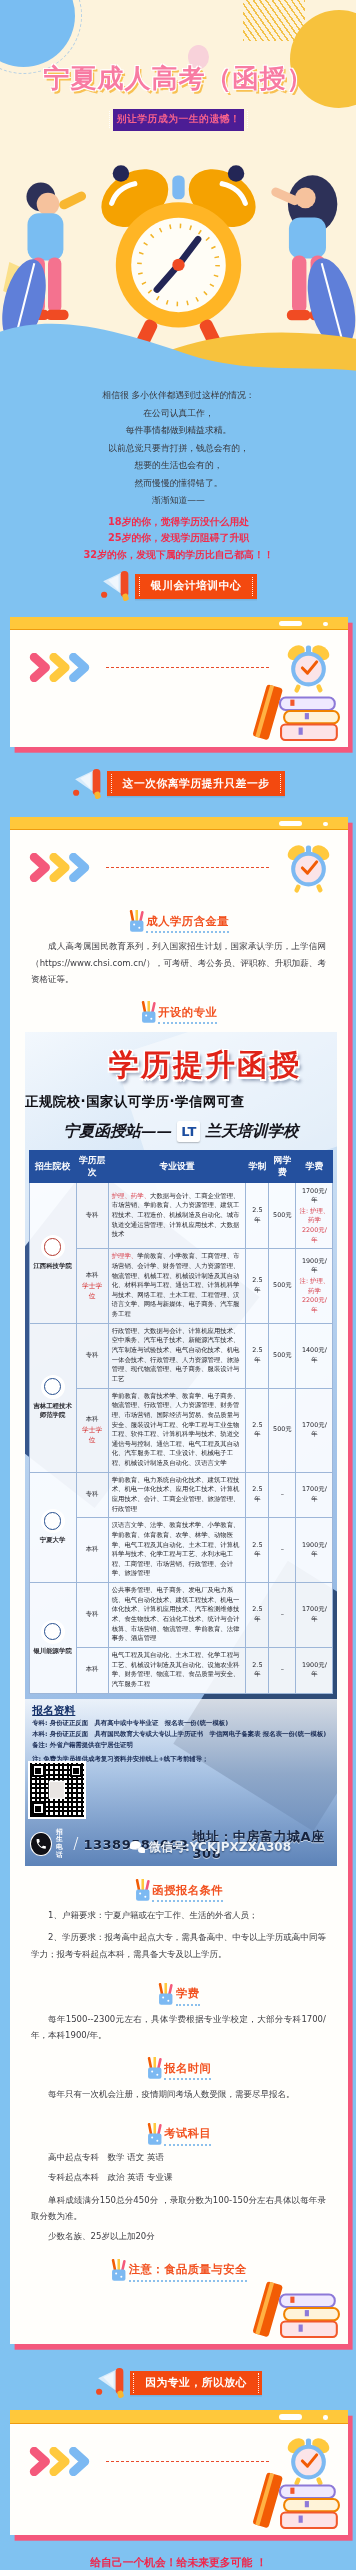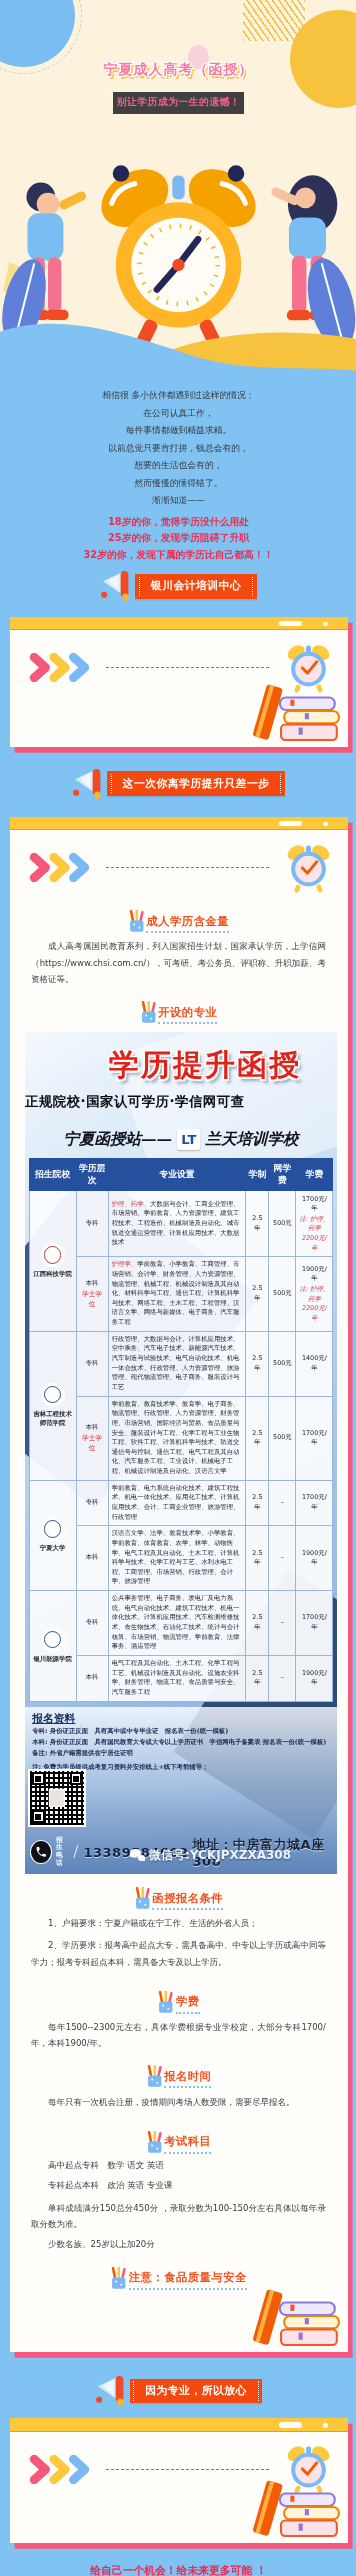--- a/index.html
+++ b/index.html
@@ -16,25 +16,25 @@
   .c-yellow { position:absolute; right:-31px; top:10.3px; width:98px; height:98px;
             border-radius:50%; background:#f7c23d; }
   .hatch { position:absolute; right:52px; top:-5.2px; width:62px; height:46px;
            background:repeating-linear-gradient(55deg,#f3c24a 0 1.5px,transparent 1.5px 5.2px); }
   .c-pink { position:absolute; left:188px; top:45px; width:20.6px; height:24px;
             border-radius:50%; background:#f8d2da; }
   .c-small-blue { position:absolute; right:23px; top:201px; width:23px; height:23px;
             border-radius:50%; background:#aed4f2; }
   .tri-yellow { position:absolute; left:5.2px; top:268px; width:29px; height:29px;
             background:#fbe08a; transform:rotate(24deg) skewX(12deg); }
-  .hero-title { position:relative; text-align:center; margin-top:61px; font-size:14px;
+  .hero-title { position:relative; text-align:center; margin-top:61px; font-size:26px;
             font-weight:900; letter-spacing:1px; color:#f87ba2;
             text-shadow:-1px -1px 0 #fff,1px -1px 0 #fff,-1px 1px 0 #fff,1px 1px 0 #fff,
                         2.6px 3.1px 0 #f8c153; }
-  .hero-ribbon { position:relative; margin:13.4px auto 0; width:131px; background:#404040;
+  .hero-ribbon { position:relative; margin:13.4px auto 0; width:131px; background:#4c1d95;
             color:#f6608c; font-size:9.8px; font-weight:900; text-align:center;
             padding:4.1px 3.1px; letter-spacing:0.5px; }
   .hero-ribbon::before,.hero-ribbon::after { content:""; position:absolute; top:2.1px; bottom:2.1px;
             width:0; border-left:1.5px dotted rgba(255,255,255,.95); }
   .hero-ribbon::before { left:-4.1px; } .hero-ribbon::after { right:-4.1px; }
   .hero-scene { position:absolute; left:0; right:0; top:144px; height:216px; }
   .leaf { position:absolute; }
   .wave { position:absolute; left:0; bottom:-1px; width:357px; height:77px; }
 
   
@@ -81,35 +81,35 @@
             background:rgba(255,255,255,.45); transform:rotate(-18deg); }
   .poster .wedge3 { position:absolute; right:-46px; bottom:62px; width:165px; height:216px;
             background:#16325e; transform:rotate(32deg); opacity:.8; }
   .poster-title { position:relative; text-align:center; margin-top:13.4px; font-size:30px;
             font-weight:900; color:#e02318; letter-spacing:2.1px;
             text-shadow:-1.5px -1.5px 0 #fff,1.5px -1.5px 0 #fff,-1.5px 1.5px 0 #fff,1.5px 1.5px 0 #fff,
                         3.1px 3.6px 3.1px rgba(30,50,90,.45);margin-left:48px; }
   .poster-sub { position:relative; margin-top:7.2px; font-size:13.4px;
             font-weight:900; color:#0d0d12; letter-spacing:0.5px; }
   .poster-station { position:relative; display:flex; align-items:center; justify-content:center;
-            gap:5.2px; margin-top:18px; font-family:"DejaVu Serif","Liberation Serif",serif;
+            gap:5.2px; margin-top:10px; font-family:"DejaVu Serif","Liberation Serif",serif;
             font-weight:900; font-style:italic; font-size:15.5px; color:#14141c; }
   .lt-logo { display:inline-flex; align-items:center; justify-content:center; width:23px; height:20.6px;
             background:#fff; color:#1d4ea0; font-family:"DejaVu Sans",sans-serif; font-style:normal;
             font-weight:900; font-size:13px; border-radius:2.1px; box-shadow:0 1px 1.5px rgba(0,0,0,.25); }
   .ptable { position:relative; width:calc(100% - 7.2px); margin:8.2px auto 0; border-collapse:collapse; }
   .ptable th { background:#24509e; color:#fff; font-size:8.8px; padding:3.6px 1px; border:0.5px solid #24509e; }
   .ptable td { background:rgba(250,252,255,.95); border:0.5px solid #9db6d8; color:#26262c;
             font-size:6.4px; line-height:1.5; padding:3.1px 3.1px; }
   .sch { width:47px; text-align:center; font-size:7.2px; font-weight:600; }
   .lvl { width:32px; text-align:center; font-size:7.7px; font-weight:400; }
   .lvl .deg { color:#d42222; font-size:6.7px; }
   .dur { width:23px; text-align:center; } .net { width:27px; text-align:center; }
   .fee { width:37px; text-align:center; font-size:6px; }
-  .fee .note { color:#d8414d; margin-top:1px;font-style:italic; }
+  .fee .note { color:#d8414d; margin-top:1px; }
   .redseg { color:#d8414d; }
   .sch-logo { width:24px; height:24px; margin:0 auto 3.1px; border-radius:50%; background:#fff;
             display:flex; align-items:center; justify-content:center; }
   .sch-logo i { display:block; width:17.5px; height:17.5px; border-radius:50%; }
   .lr i { border:1.5px double #b5392f; } .lb i { border:1.5px double #27508f; }
   .poster-foot { position:relative; margin-top:5.2px; padding:5.2px 7.2px 43px;
             background:linear-gradient(180deg,rgba(255,255,255,.8),rgba(176,199,228,.75) 45%,#5d83b8); }
   .signup-title { font-size:10.8px; font-weight:900; color:#17336b; text-decoration:underline; }
   .signup-line { font-size:6.4px; color:#1a2c55; font-weight:600; line-height:1.75; }
   .poster-phone { position:absolute; left:5.2px; bottom:5.2px; display:flex; align-items:center; gap:4.1px; }

